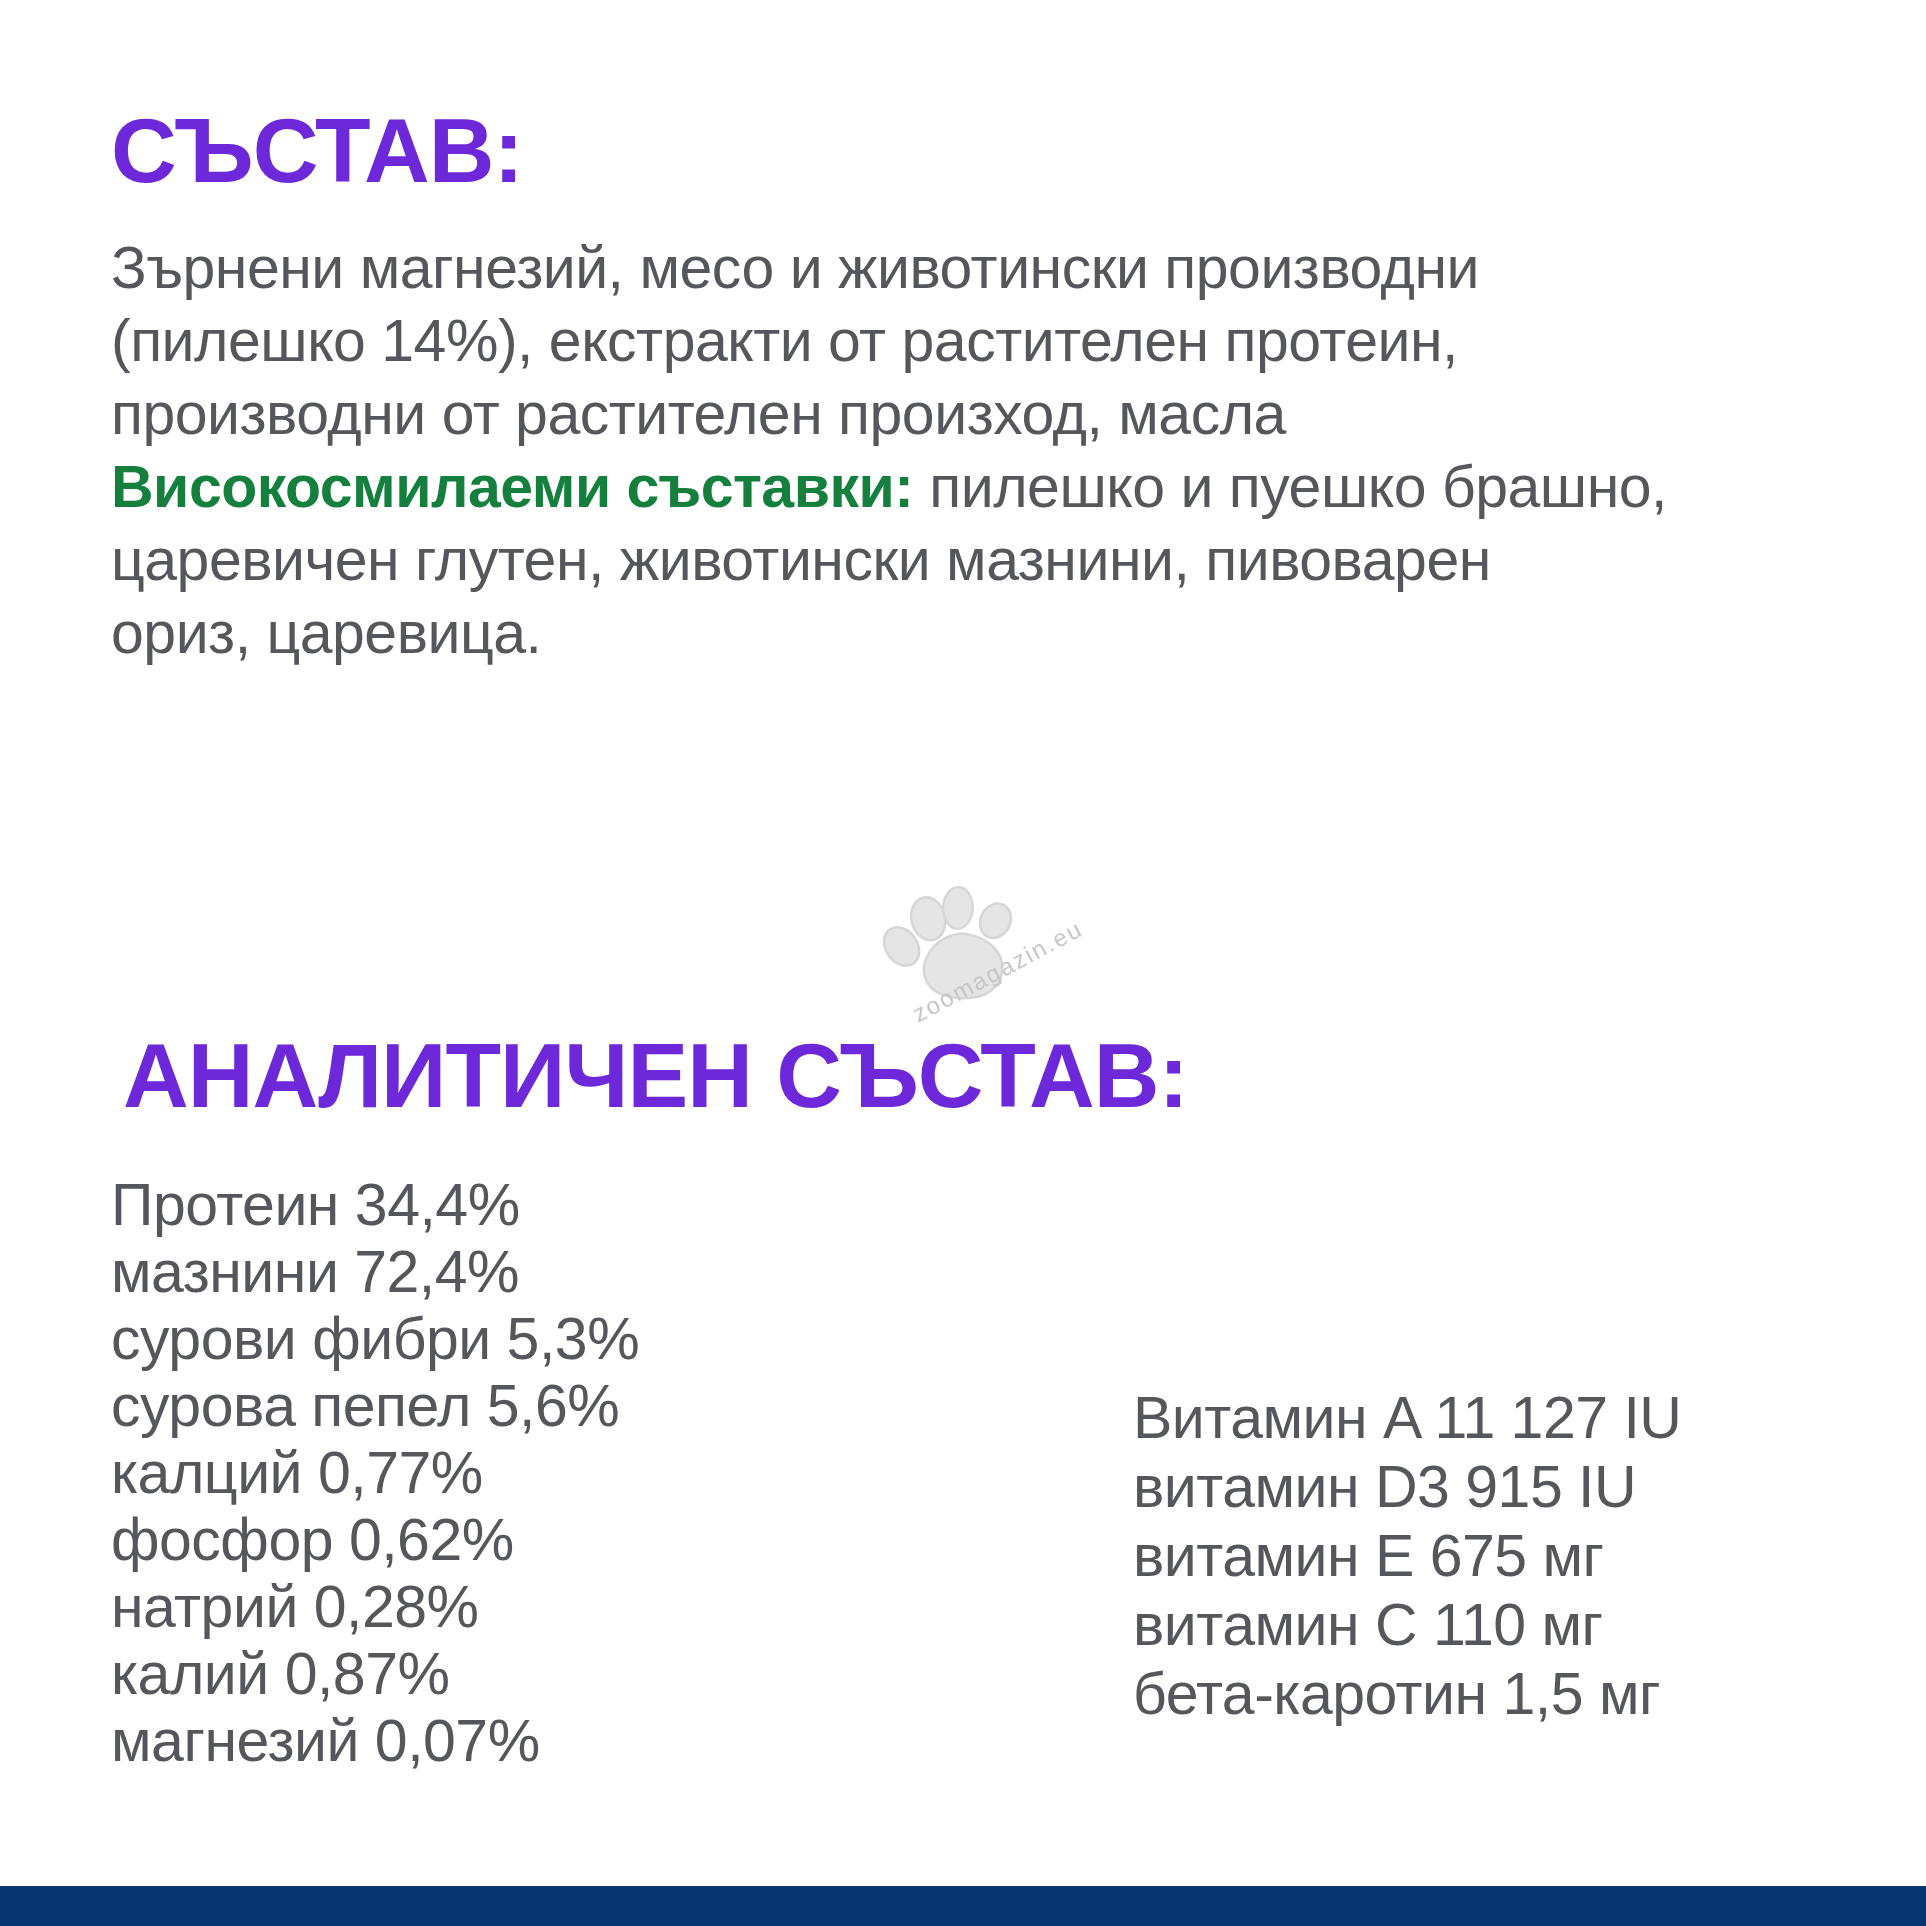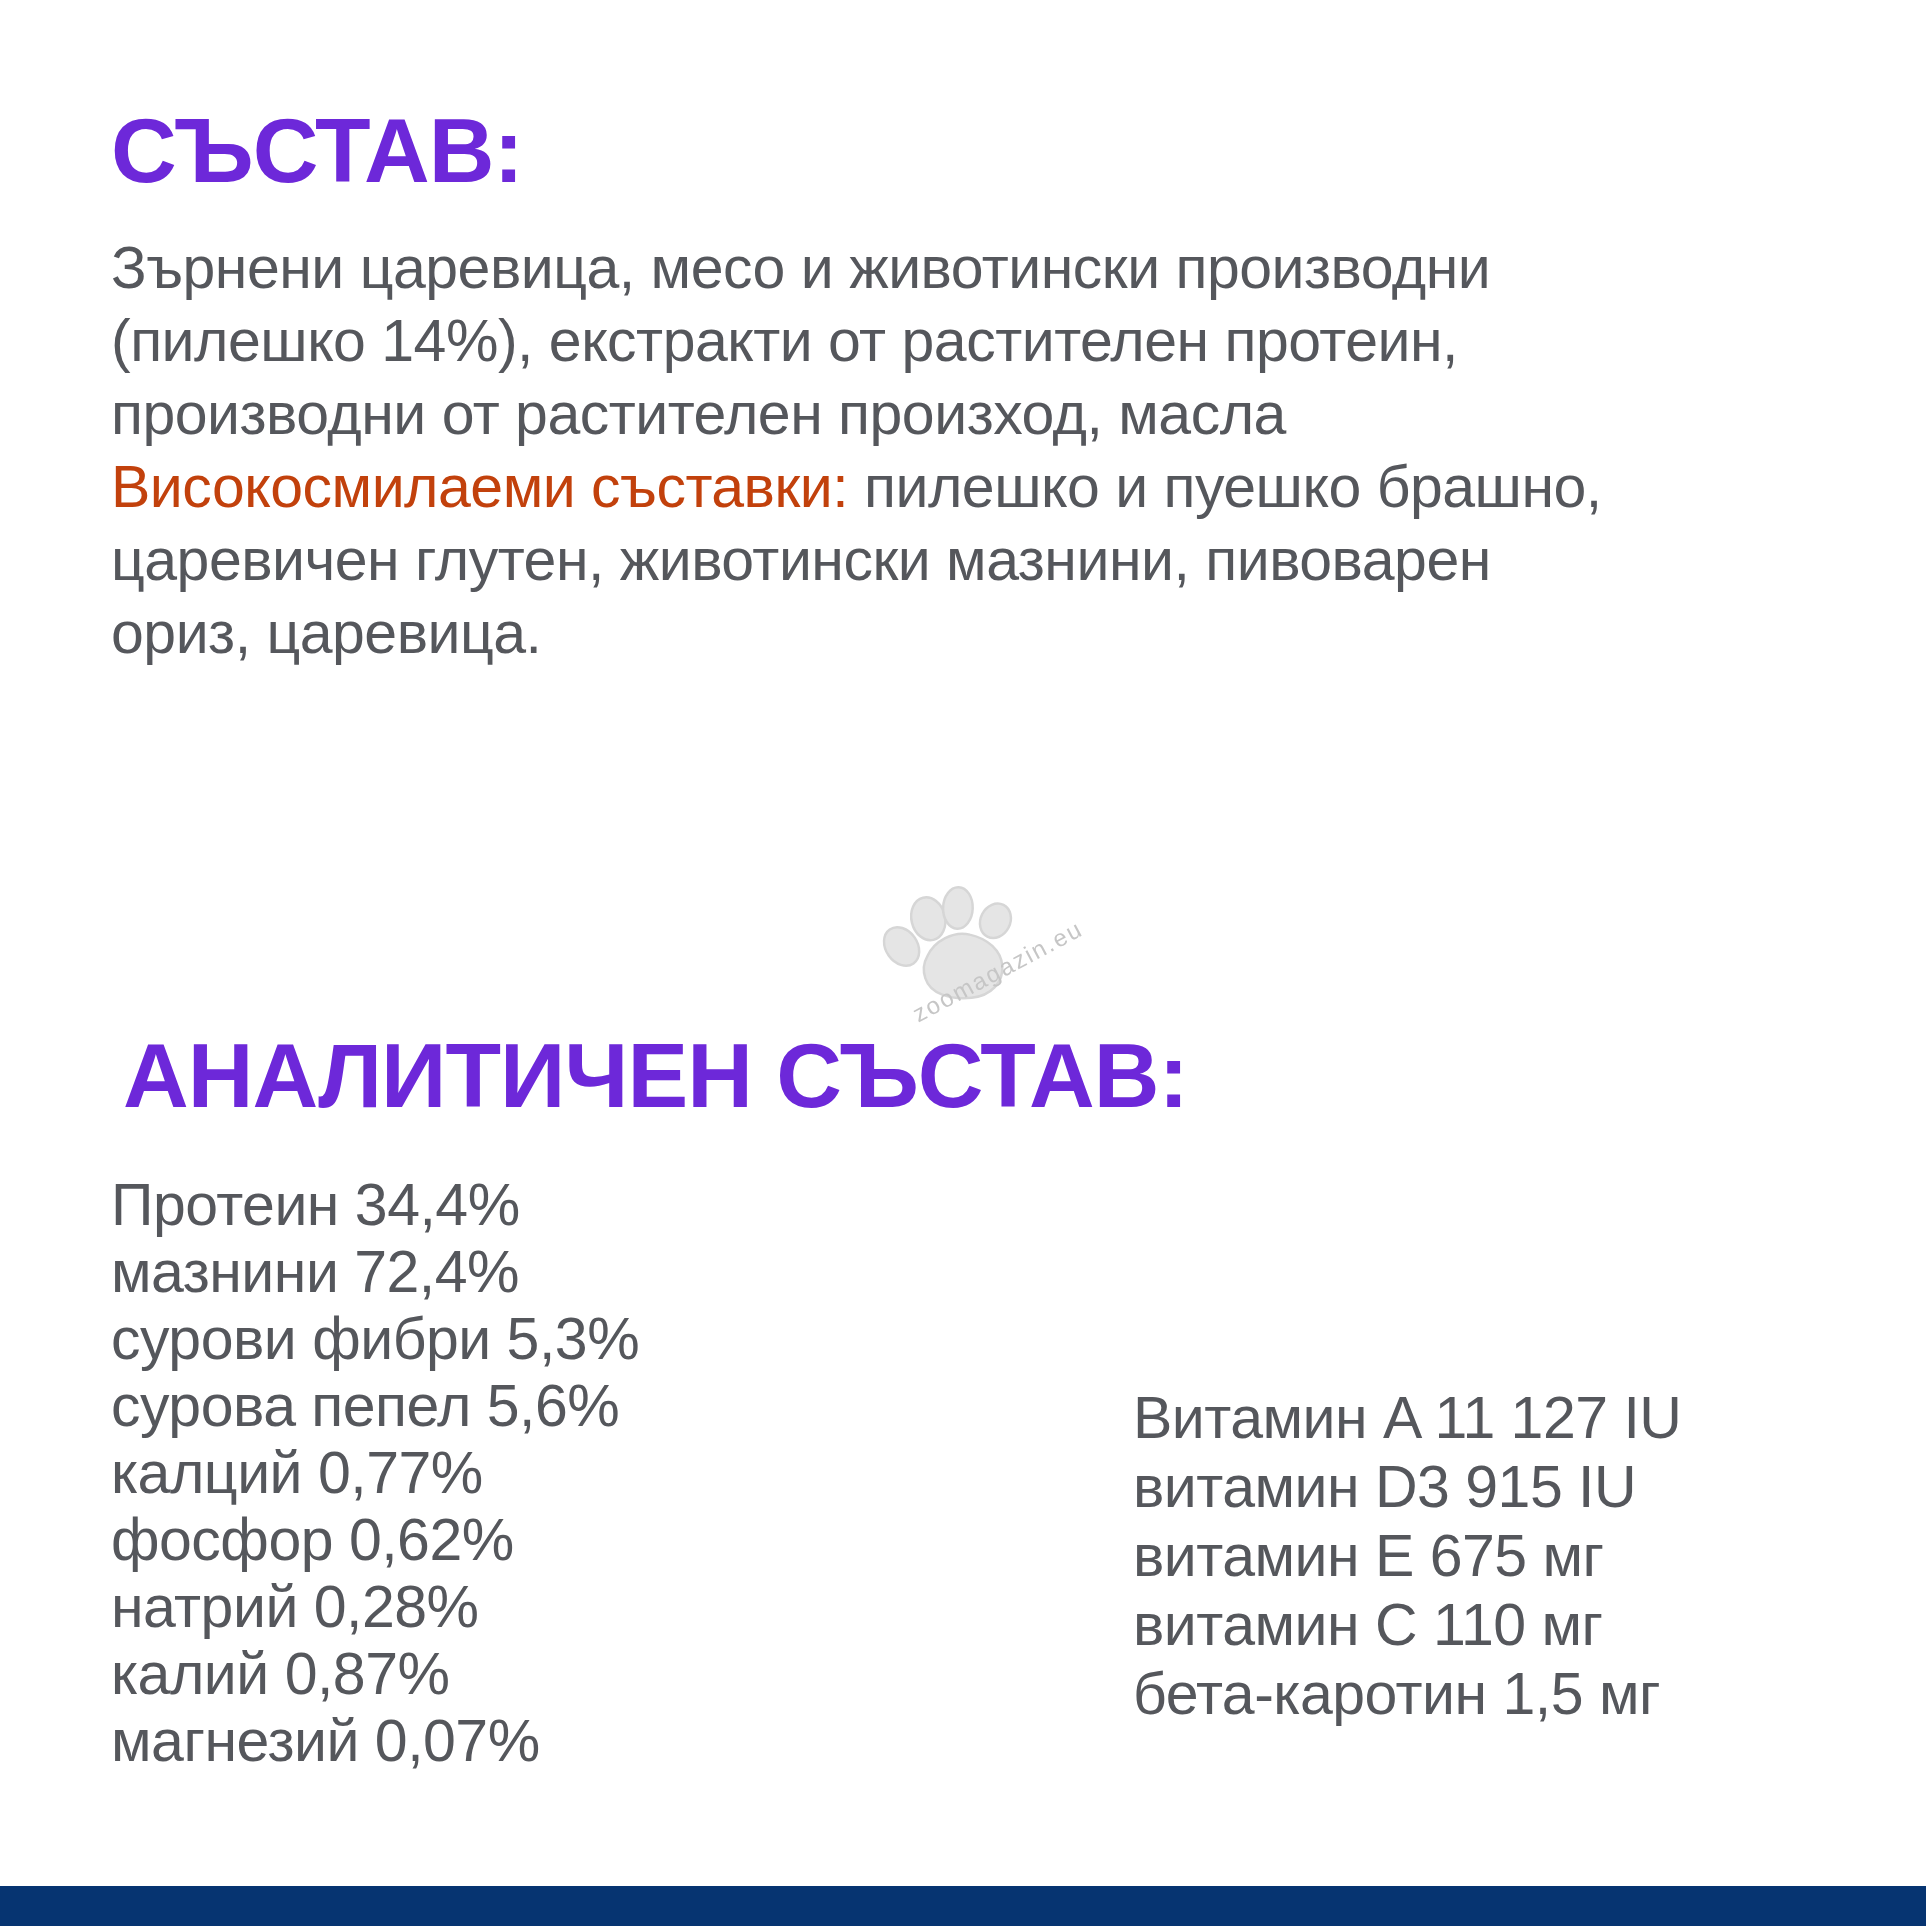--- a/index.html
+++ b/index.html
@@ -27,21 +27,21 @@
 
   #composition-paragraph {
     position: absolute;
     left: 111px; top: 232px;
     font-size: 59px;
     line-height: 73px;
     letter-spacing: -0.5px;
     color: #55575c;
   }
   .cline { white-space: nowrap; }
-  .cline b { font-weight: normal; color: #c2410c; margin-top: 35px; }
+  .cline b { font-weight: bold; color: #15803d; margin-top: 35px; }
 
   #nutrient-list {
     position: absolute;
     left: 111px; top: 1172px;
     font-size: 59px;
     line-height: 67px;
     letter-spacing: -0.5px;
   }
   #per-kg-block {
     position: absolute;
@@ -78,21 +78,21 @@
     background: #063471;
   }
 </style>
 </head>
 <body>
 
 <div class="heading" id="composition-heading">СЪСТАВ:</div>
 
 <div id="composition-paragraph">
 
-    <div class="cline"><b></b><span>Зърнени царевица, месо и животински производни</span></div>
+    <div class="cline"><b></b><span>Зърнени магнезий, месо и животински производни</span></div>
 
     <div class="cline"><b></b><span>(пилешко 14%), екстракти от растителен протеин,</span></div>
 
     <div class="cline"><b></b><span>производни от растителен произход, масла</span></div>
 
 
     <div class="cline"><b>Високосмилаеми съставки:</b><span> пилешко и пуешко брашно,</span></div>
 
     <div class="cline"><b></b><span>царевичен глутен, животински мазнини, пивоварен</span></div>
 

